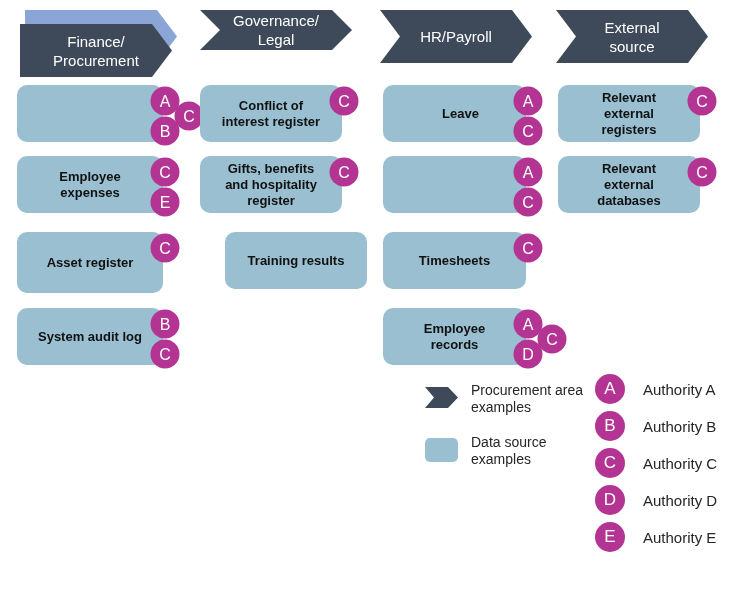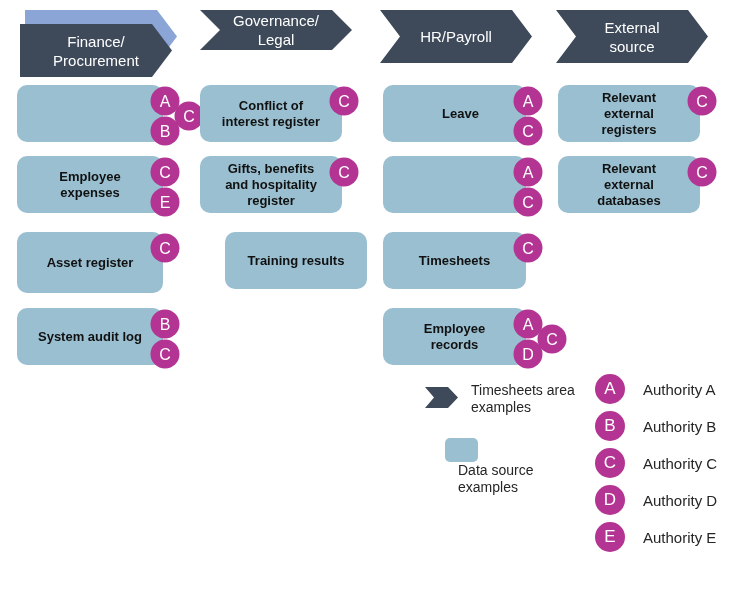--- a/index.html
+++ b/index.html
@@ -19,21 +19,21 @@
          display:flex; align-items:center; justify-content:center; }
   .box .blabel { width:100%; text-align:center; font-weight:bold; font-size:13px;
          line-height:16px; color:var(--box-text); white-space:pre-line; }
 
   .badge { position:absolute; width:29px; height:29px; border-radius:50%;
            background:var(--magenta); color:#fff; display:flex; align-items:center;
            justify-content:center; font-size:16px; transform:translate(-50%,-50%); }
 
   .legend-item { position:absolute; display:flex; align-items:flex-start; }
   #legend-functional { left:425px; top:382px; }
-  #legend-datasource { left:445px; top:434px;flex-direction:column; }
+  #legend-datasource { left:425px; top:434px; }
   .legend-chevron { width:33px; height:21px; background:var(--navy); margin-top:5px;
            clip-path: polygon(0 0, calc(100% - 10px) 0, 100% 50%, calc(100% - 10px) 100%, 0 100%, 9px 50%); }
   .legend-swatch  { width:33px; height:24px; background:var(--box-blue); border-radius:5px; margin-top:4px; }
   .legend-text { margin-left:13px; font-size:14px; line-height:17px; color:var(--legend-text); white-space:pre-line; }
 
   .authority-row { position:absolute; left:595px; display:flex; align-items:center; height:30px; }
   .authority-circle { width:30px; height:30px; border-radius:50%; background:var(--magenta);
            color:#fff; display:flex; align-items:center; justify-content:center; font-size:17px; }
   .authority-label { margin-left:18px; font-size:15px; color:var(--legend-text); }
 </style>
@@ -121,21 +121,21 @@
       <div class="box" style="left: 558px; top: 156px; width: 142px; height: 57px;">
         <div class="blabel">Relevant
 external
 databases</div>
         <div class="badge" style="left: 144px; top: 16px;">C</div>
       </div>
     </div>
 
   <div class="legend-item" id="legend-functional">
     <div class="legend-chevron"></div>
-    <div class="legend-text">Timesheets area
+    <div class="legend-text">Procurement area
 examples</div>
   </div>
 
   <div class="legend-item" id="legend-datasource">
     <div class="legend-swatch"></div>
     <div class="legend-text">Data source
 examples</div>
   </div>
 
   <div id="authorities">

